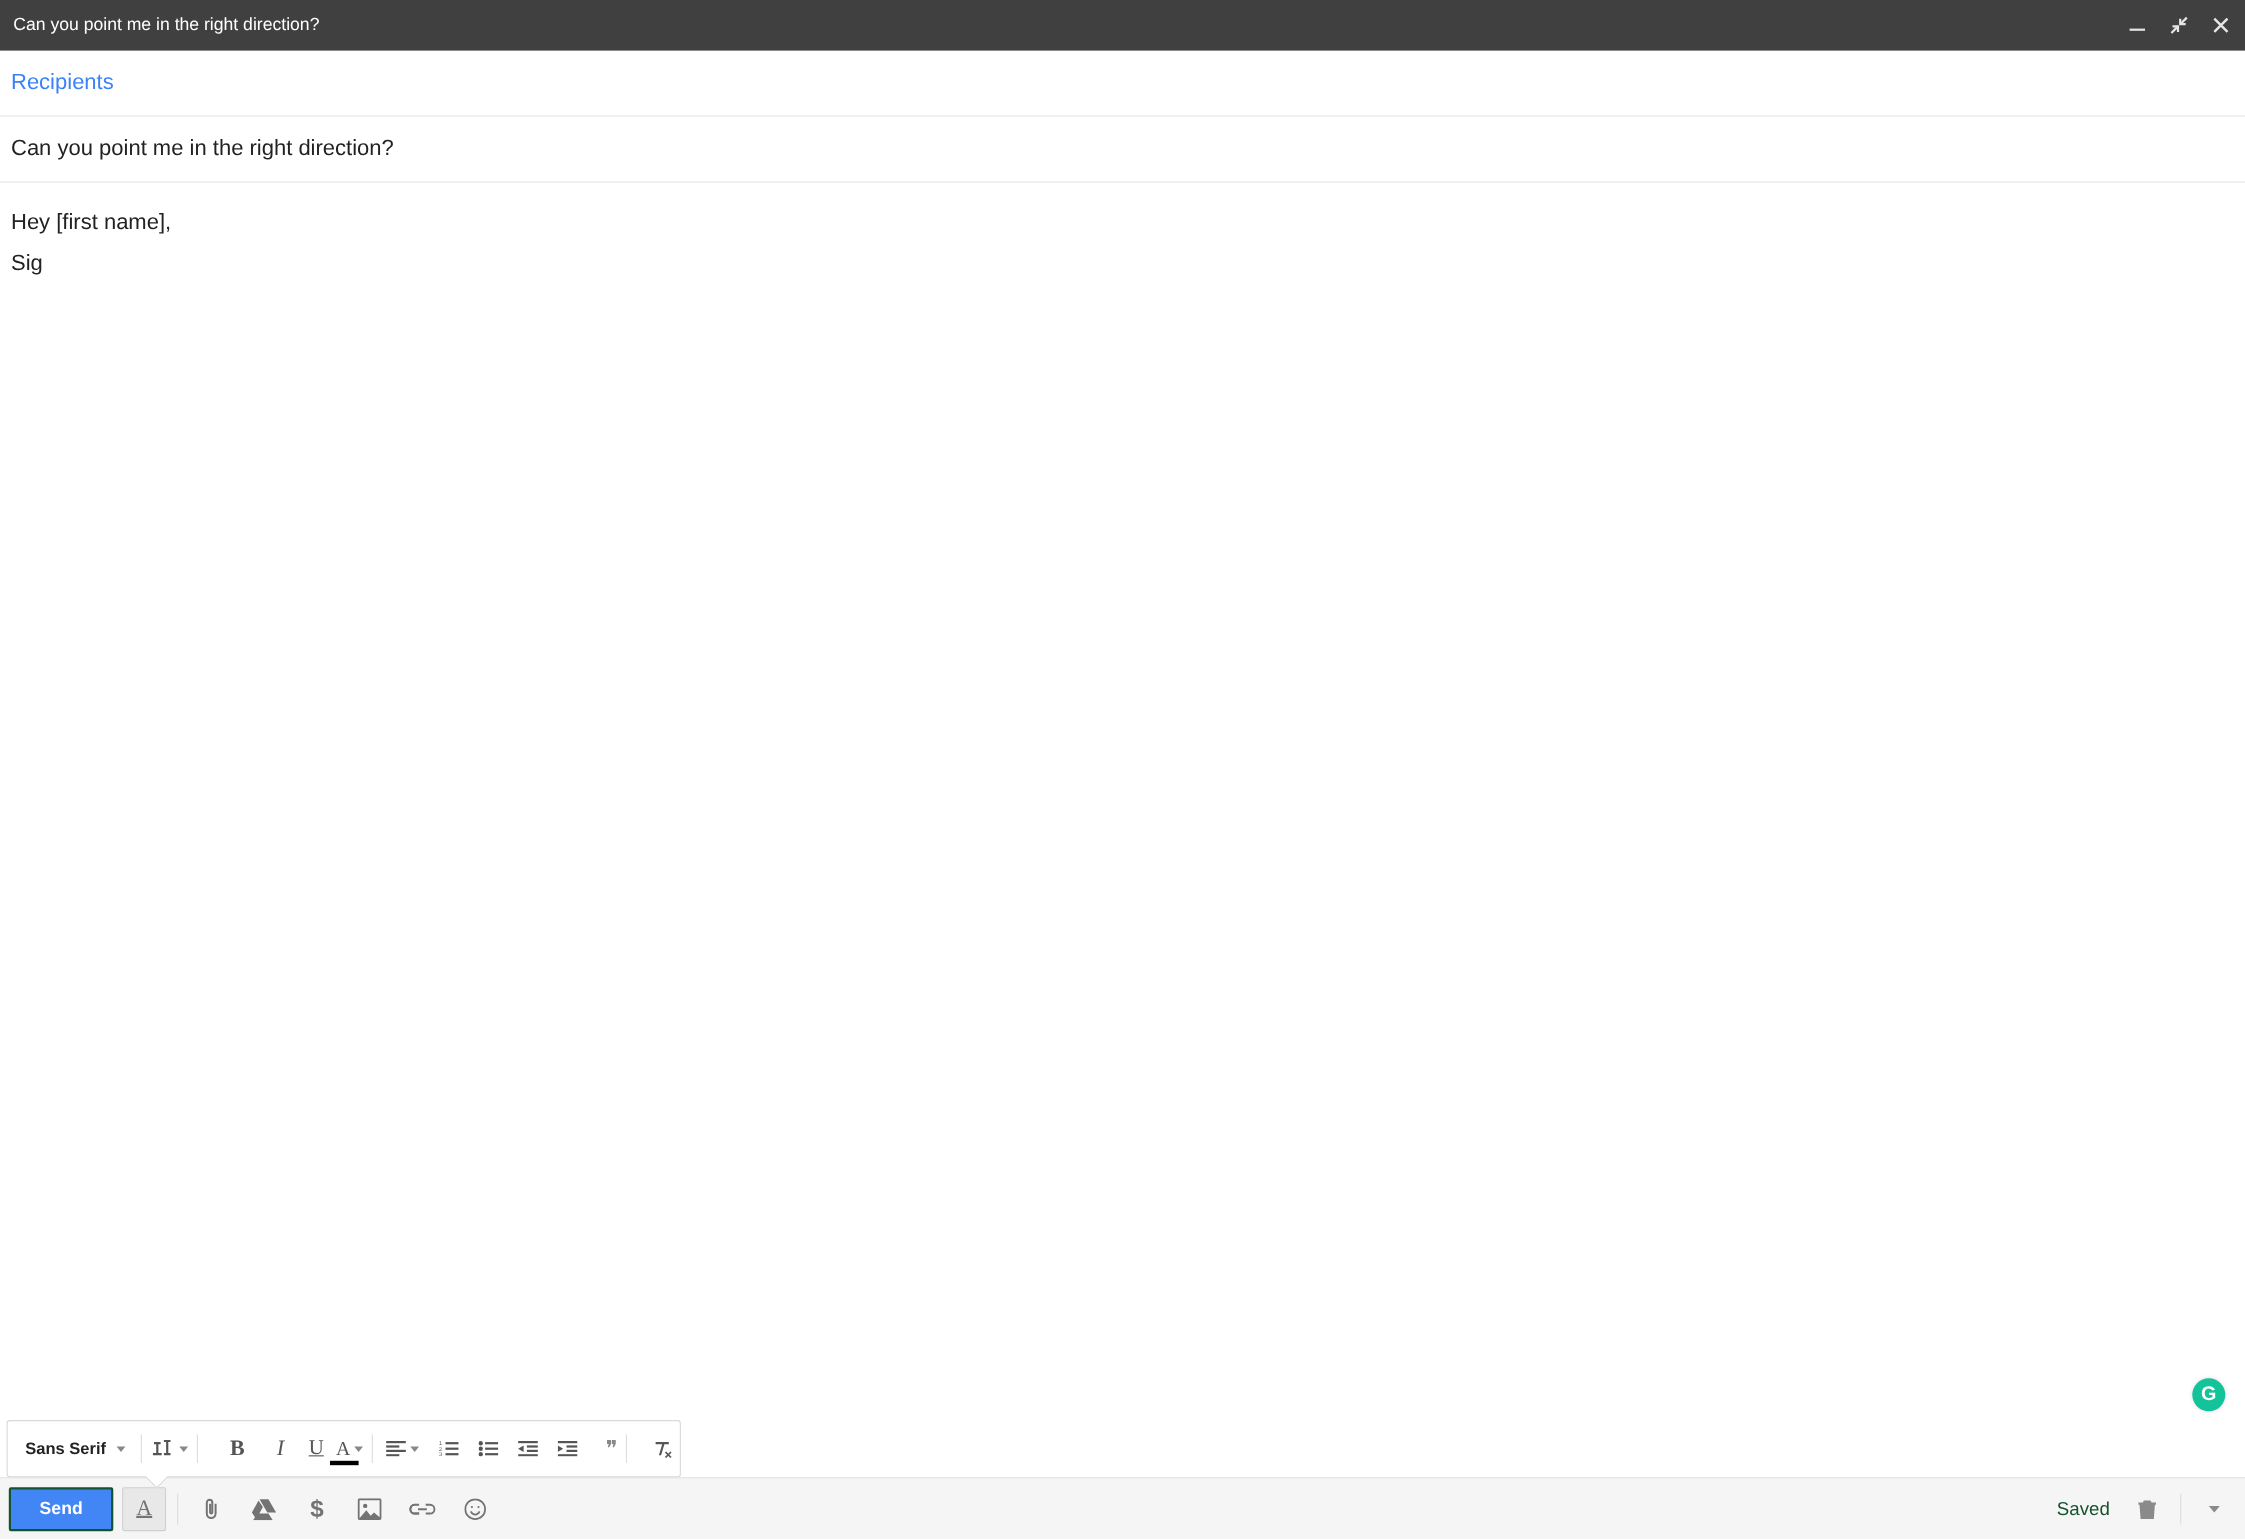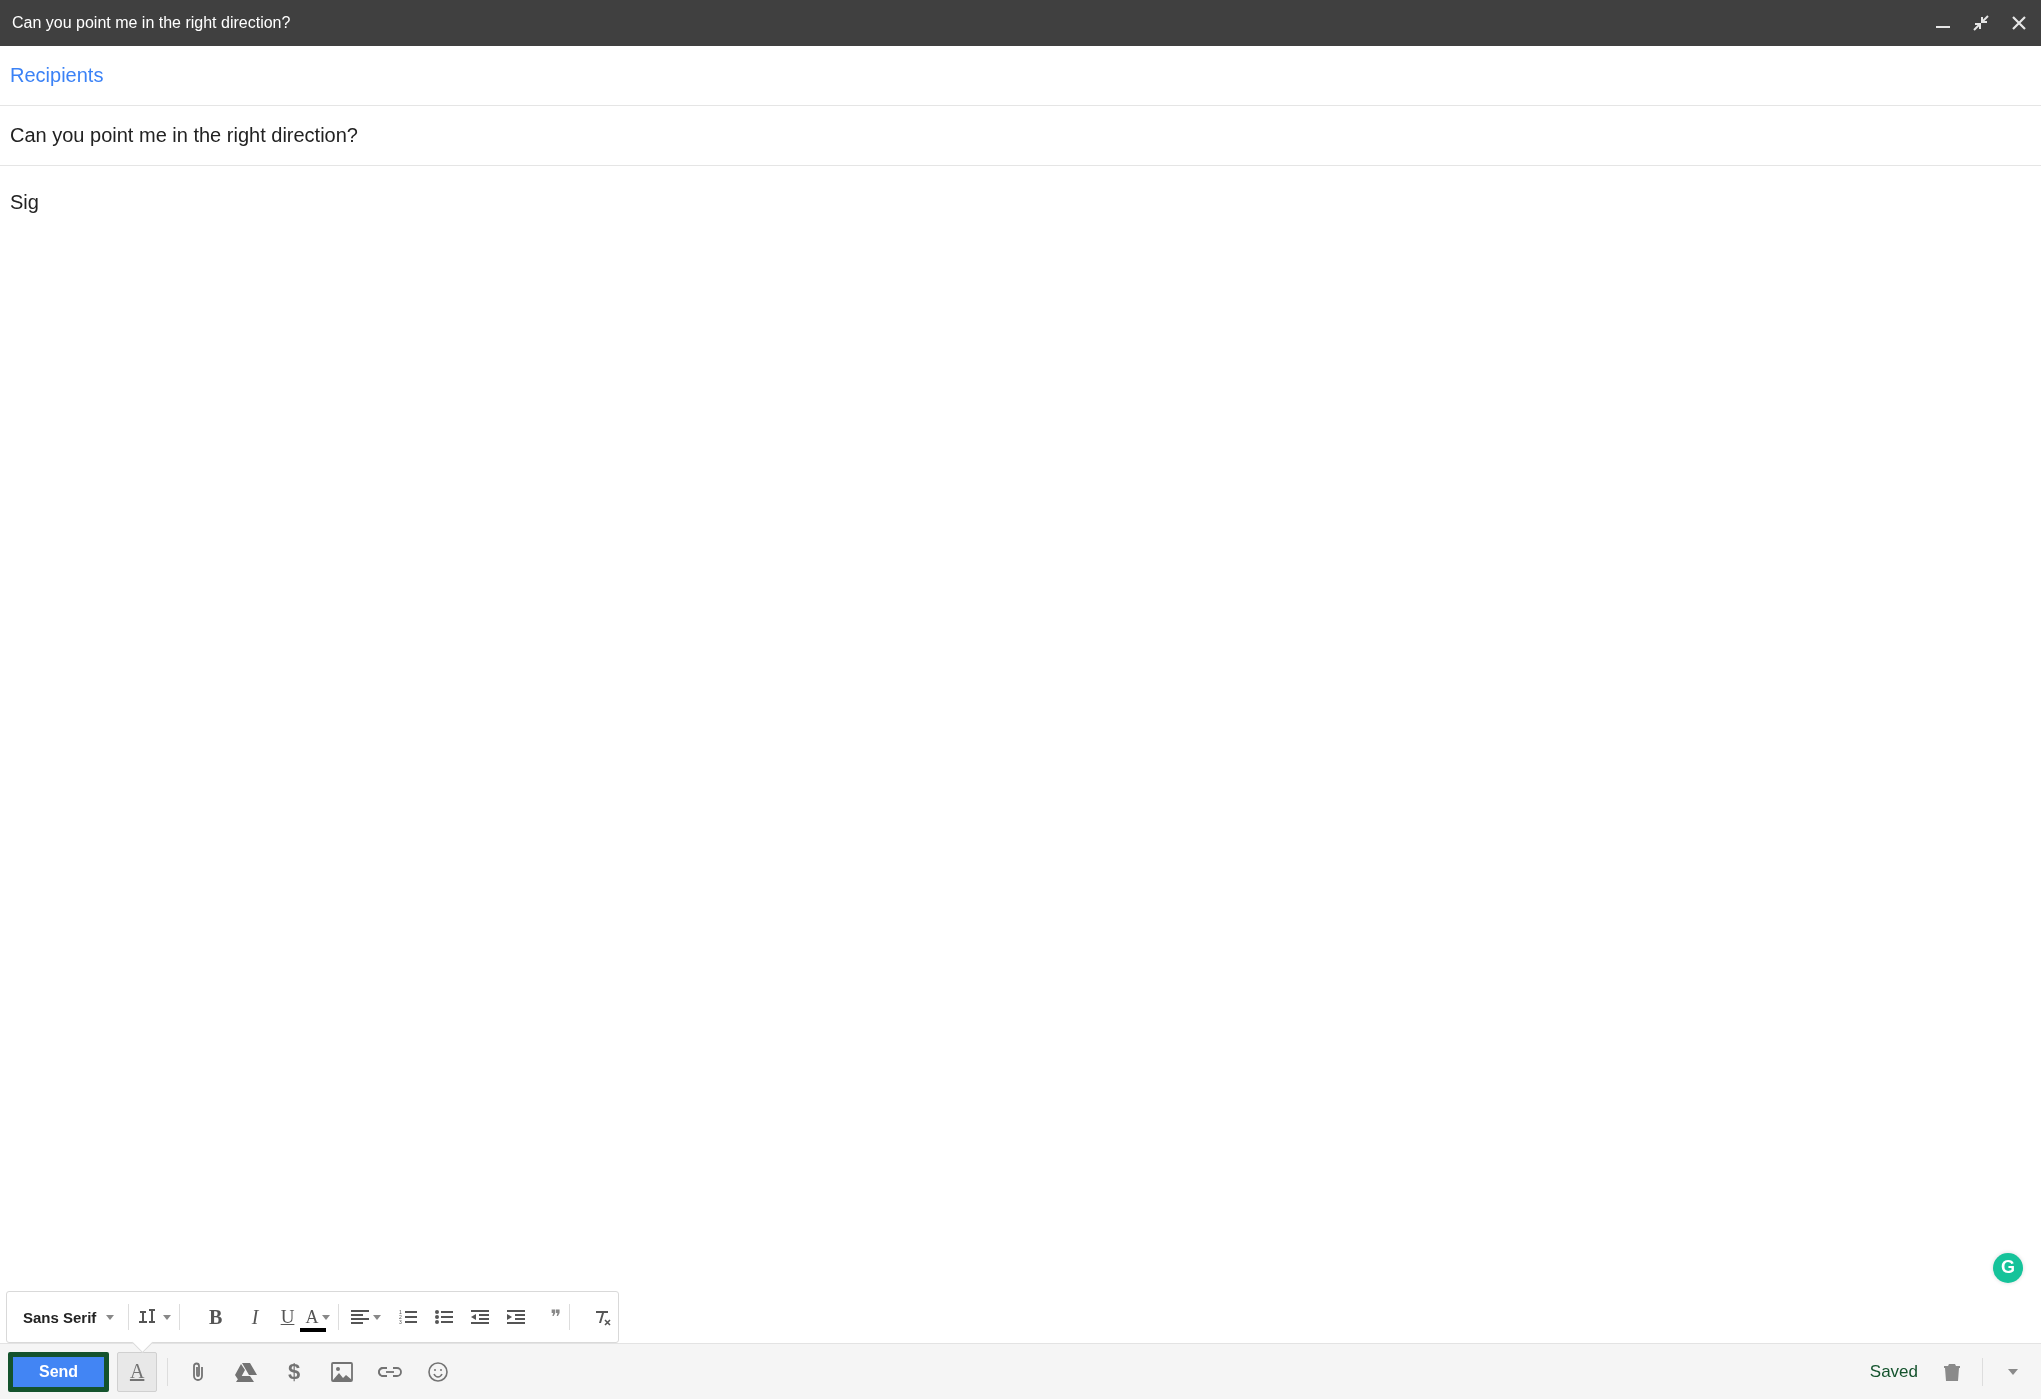--- a/index.html
+++ b/index.html
@@ -133,21 +133,21 @@
     background: #f5f5f5;
     border-top: 1px solid #e3e3e3;
     display: flex;
     align-items: center;
     padding: 0 8px;
     gap: 8px;
   }
   .send-btn {
     background: #4285f4;
     color: #fff;
-    border: 5px solid #14532d;
+    border: 2px solid #14532d;
     font-weight: 700;
     font-size: 16px;
     height: 40px;
     padding: 0 26px;
     border-radius: 2px;
     cursor: pointer;
   }
   .abtn {
     width: 40px; height: 40px;
     display:flex; align-items:center; justify-content:center;
@@ -191,20 +191,21 @@
 
 <div class="field-row placeholder">
   <span>Recipients</span>
 </div>
 
 <div class="field-row">
   <input type="text" value="Can you point me in the right direction?" style="">
 </div>
 
 <div class="body-area">
+  <p>Hey [first name],</p>
   <p>Sig</p>
 
   <div class="grammarly-badge">
     <span>G</span>
   </div>
 </div>
 
 <div class="format-bar-wrap">
   <div class="format-bar">
 

